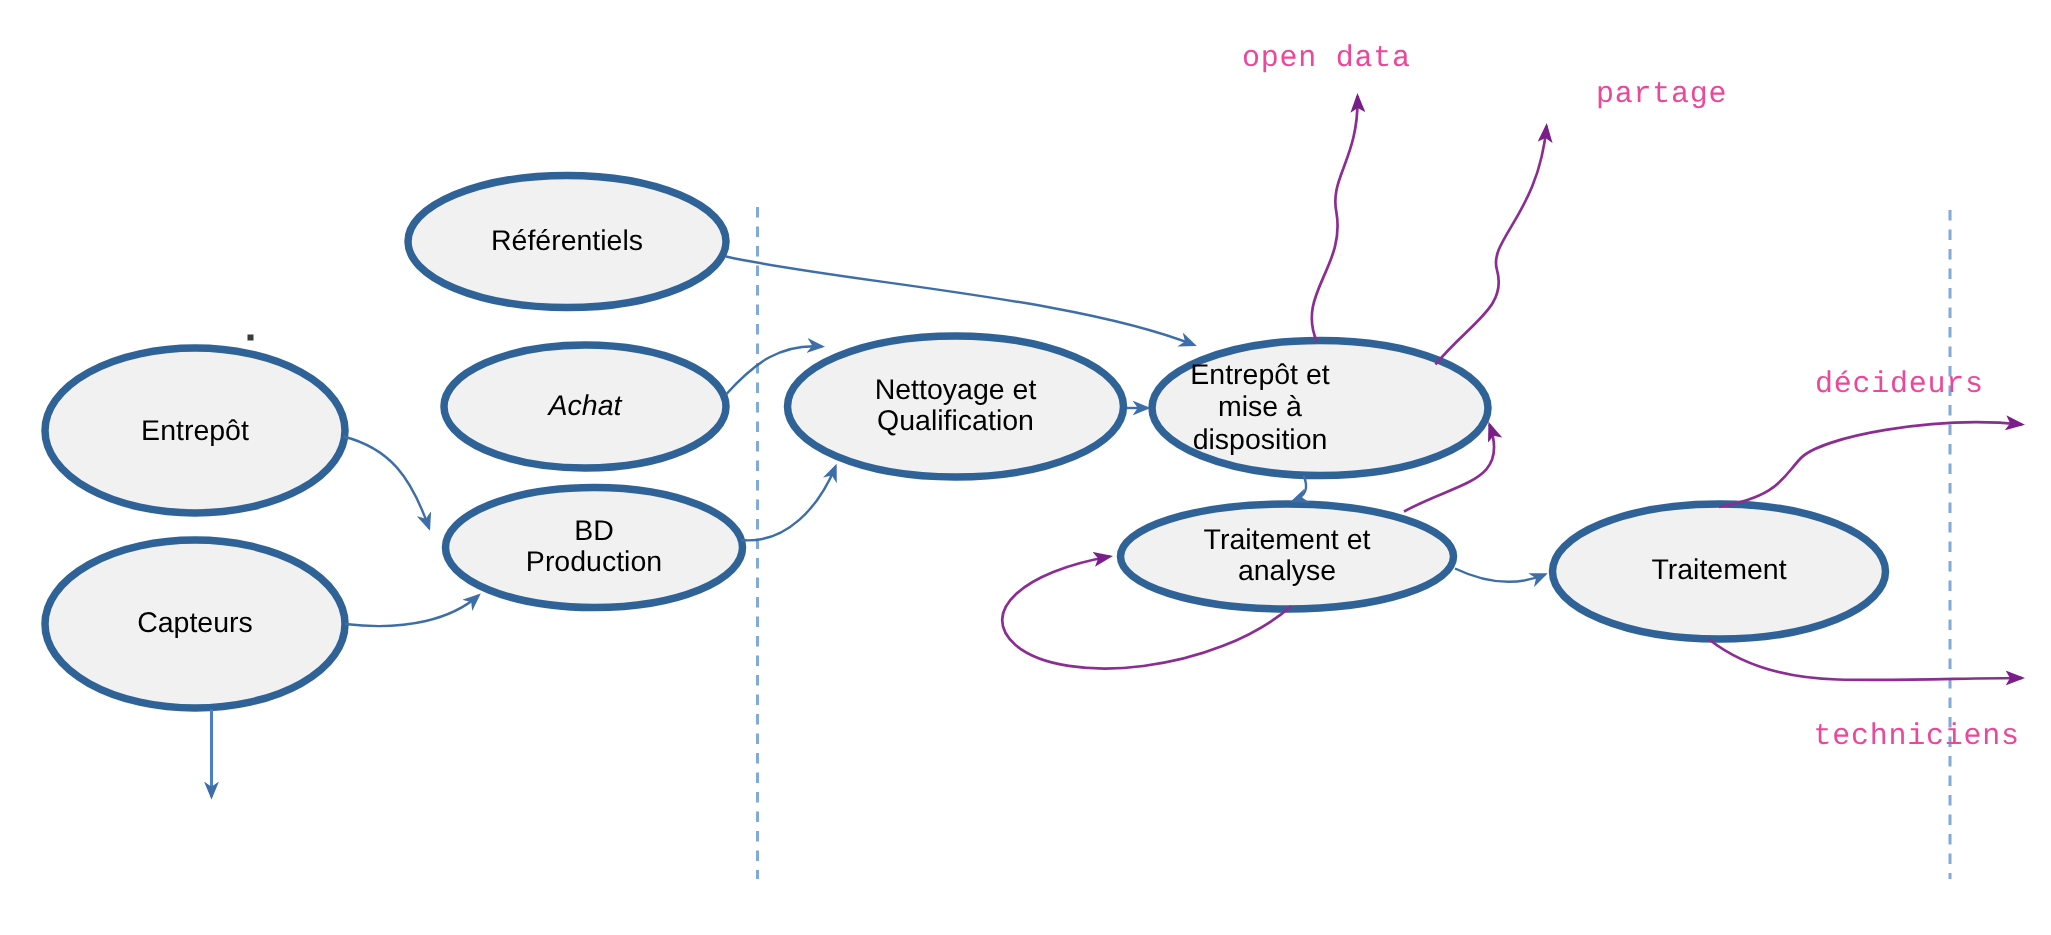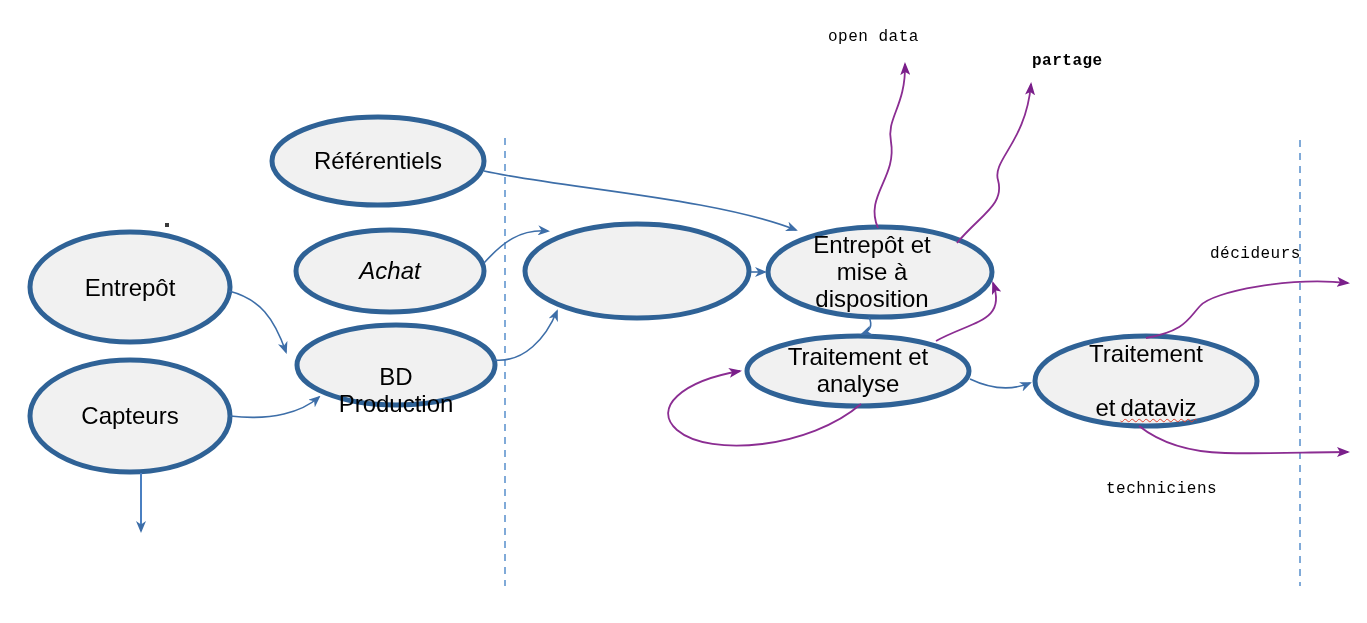--- a/index.html
+++ b/index.html
@@ -1,22 +1,22 @@
 <!DOCTYPE html>
 <html><head>
 <meta charset="utf-8">
 <style>
   html,body{margin:0;padding:0;background:#fff;}
   #stage{position:relative;width:1367px;height:623px;background:#ffffff;overflow:hidden;
          font-family:"Liberation Sans", sans-serif;}
   #diagram-svg{position:absolute;left:0;top:0;}
   .node-label{position:absolute;transform:translate(-50%,-50%);text-align:center;
-              white-space:pre-line;font-size:24px;line-height:1.12;color:#000;}
+              white-space:pre-line;font-size:19px;line-height:1.12;color:#000;}
   .mono-label{position:absolute;font-family:"Liberation Mono", monospace;
-              font-size:16px;letter-spacing:.5px;color:#000000;white-space:nowrap;}
+              font-size:20px;letter-spacing:.5px;color:#ec4899;white-space:nowrap;}
   .squiggle{text-decoration:underline wavy #e0422f;text-decoration-thickness:1px;
             text-underline-offset:3px;}
   .l2gap{margin-left:5px;}
 </style>
 </head>
 <body>
 
 <div id="stage">
 
   <svg id="diagram-svg" width="1367" height="623" viewBox="0 0 1367 623">
@@ -58,31 +58,32 @@
     <path d="M 957 243 C 980 215, 1005 205, 998 180 C 992 160, 1026 142, 1031 84" fill="none" stroke="#8b2d92" stroke-width="1.8" marker-end="url(#purpleArrow)"></path>
     <path d="M 936 341 C 972 321, 1007 322, 993 283" fill="none" stroke="#8b2d92" stroke-width="1.8" marker-end="url(#purpleArrow)"></path>
     <path d="M 861 404 C 810 448, 710 458, 677 430 C 652 408, 682 381, 740 371" fill="none" stroke="#8b2d92" stroke-width="1.8" marker-end="url(#purpleArrow)"></path>
     <path d="M 1146 338 C 1185 331, 1188 319, 1200 306 C 1213 291, 1290 277, 1348 283" fill="none" stroke="#8b2d92" stroke-width="1.8" marker-end="url(#purpleArrow)"></path>
     <path d="M 1139 426 C 1158 441, 1185 452, 1225 453 C 1270 454, 1310 452, 1348 452" fill="none" stroke="#8b2d92" stroke-width="1.8" marker-end="url(#purpleArrow)"></path>
   </svg>
 
   <div class="node-label" style="left:378px;top:161px;width:150px;">Référentiels</div>
   <div class="node-label" style="left:130px;top:288px;width:140px;">Entrepôt</div>
   <div class="node-label" style="left:390px;top:271px;width:120px;font-style:italic;">Achat</div>
-  <div class="node-label" style="left:396px;top:365px;width:130px;margin-top:26px;">BD
+  <div class="node-label" style="left:396px;top:365px;width:130px;">BD
 Production</div>
   <div class="node-label" style="left:130px;top:416px;width:140px;">Capteurs</div>
-  <div class="node-label" style="left:872px;top:272px;width:140px;text-align:center;">Entrepôt et
+  <div class="node-label" style="left:637px;top:271px;width:160px;">Nettoyage et
+Qualification</div>
+  <div class="node-label" style="left:840px;top:272px;width:140px;text-align:center;">Entrepôt et
 mise à
 disposition</div>
   <div class="node-label" style="left:858px;top:371px;width:160px;">Traitement et
 analyse</div>
   <div class="node-label" style="left:1146px;top:381px;width:160px;">
     <div>Traitement</div>
-    <div><span>et</span><span class="squiggle l2gap">dataviz</span></div>
   </div>
 
   <div class="mono-label" style="left:828px;top:28px;">open data</div>
-  <div class="mono-label" style="left:1032px;top:52px;font-weight:bold;">partage</div>
+  <div class="mono-label" style="left:1064px;top:52px;">partage</div>
   <div class="mono-label" style="left:1210px;top:245px;">décideurs</div>
-  <div class="mono-label" style="left:1106px;top:480px;">techniciens</div>
+  <div class="mono-label" style="left:1209px;top:480px;">techniciens</div>
 
 </div>
 
 </body></html>

